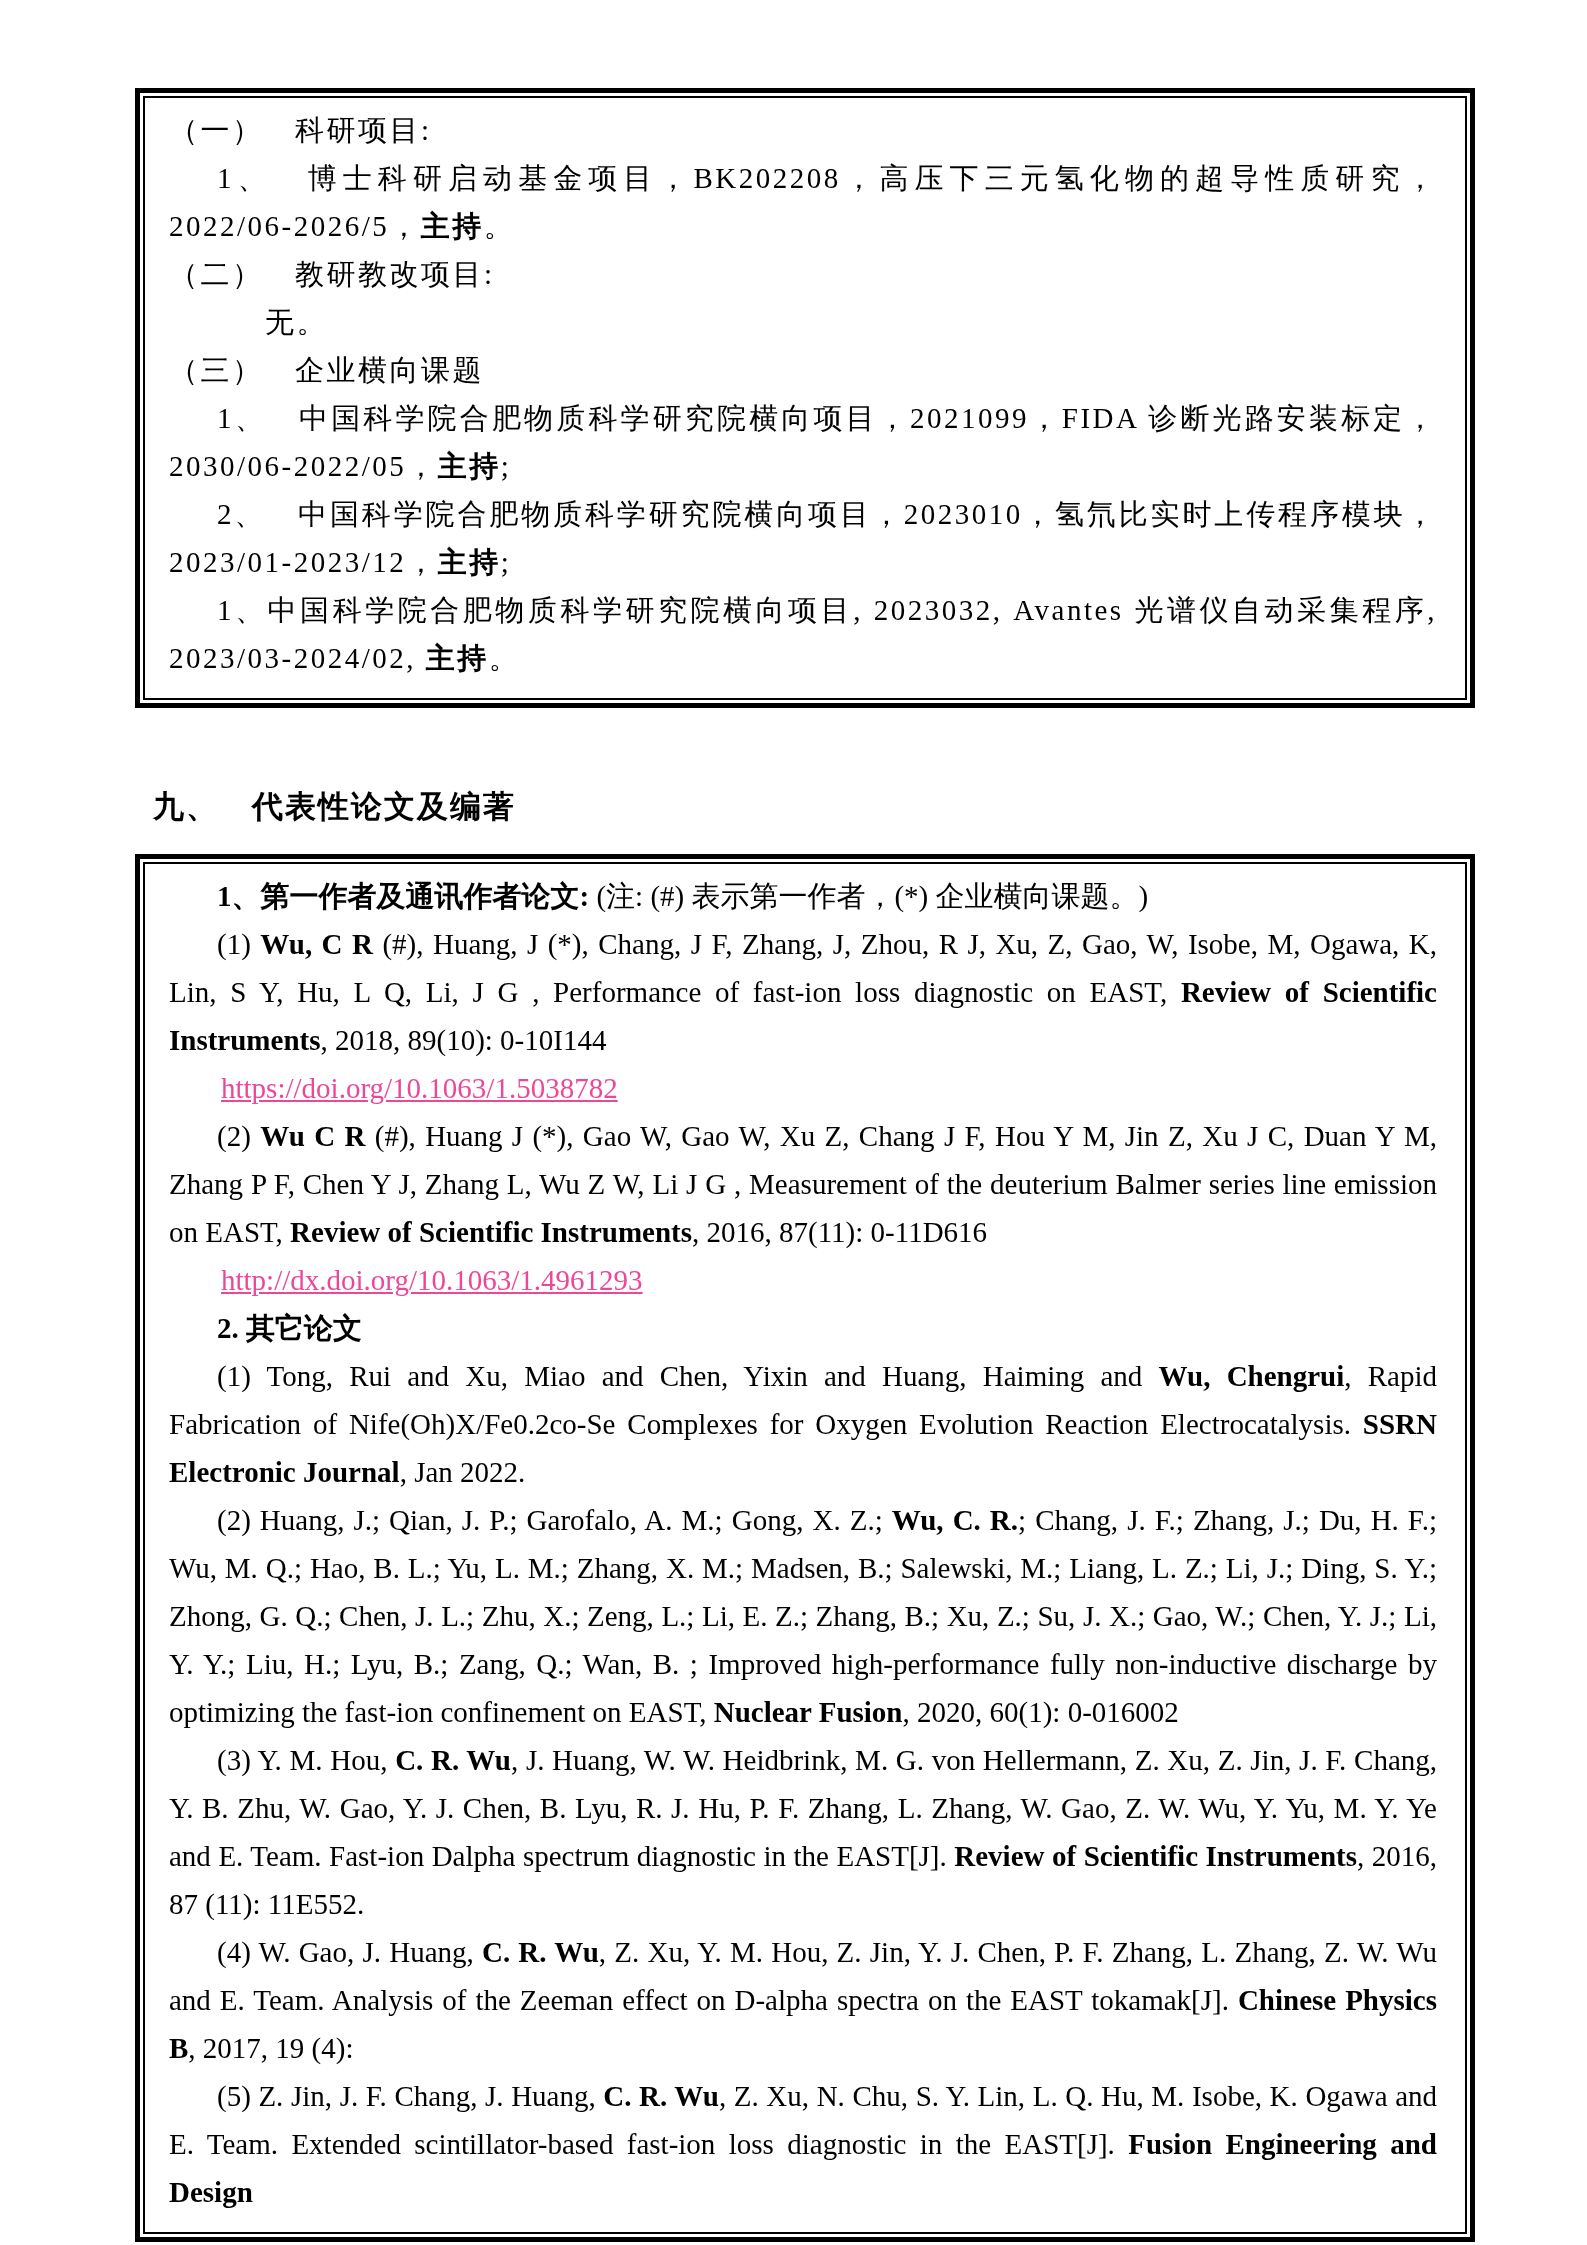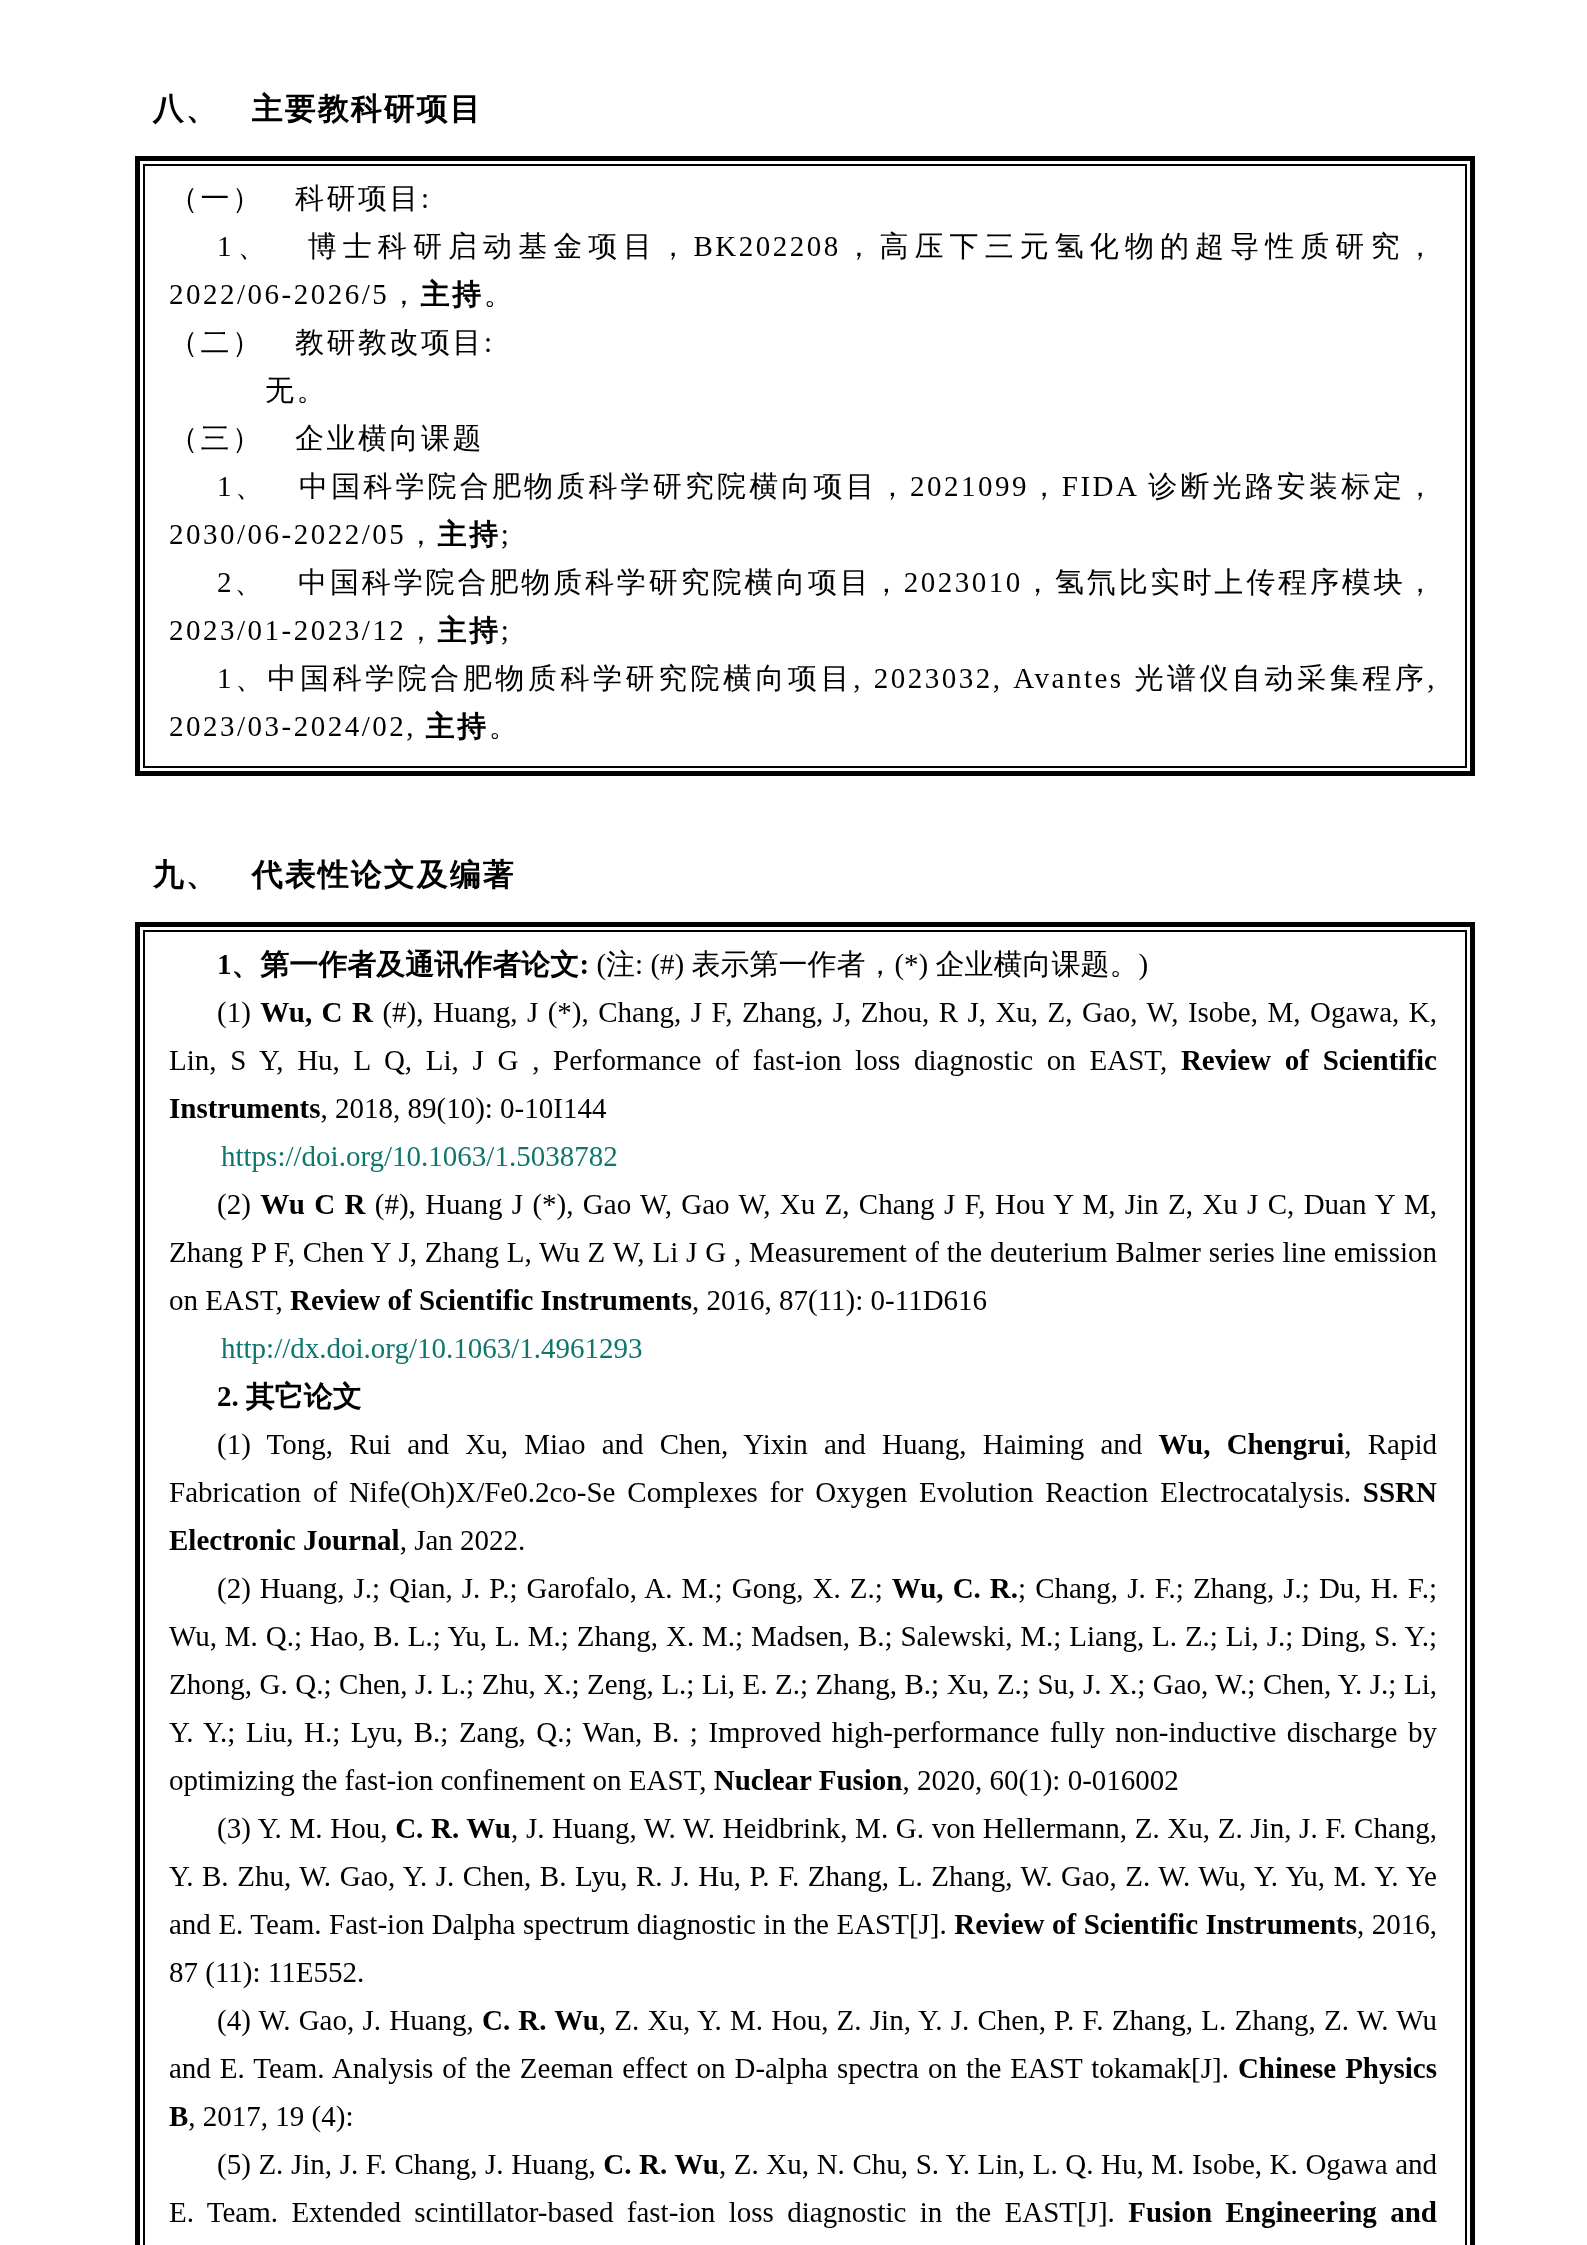--- a/index.html
+++ b/index.html
@@ -44,31 +44,31 @@
   .section-projects .box-inner p {
     letter-spacing: 2.5px;
   }
   .p-flush { text-indent: 0; }
   .p-item  { text-indent: 48px; }
   .p-wu    { text-indent: 96px; }
   .p-ref   { text-indent: 48px; }
   .p-link  { text-indent: 52px; text-align: left; }
   .seg-bold { font-weight: bold; margin-top: 38px; }
   .seg-link {
-    color: #0f766e;
+    color: #ec4899;
+    text-decoration: underline;
     cursor: pointer;
   }
 </style>
 </head>
 <body>
 
 <div class="page">
 
   <section class="section-projects">
-    <h2 class="section-title">八、　主要教科研项目</h2>
     <div class="box">
       <div class="box-inner">
           <p class="para p-flush"><span>（一）　科研项目:</span></p>
           <p class="para p-item"><span>1、　博士科研启动基金项目，BK202208，高压下三元氢化物的超导性质研究，2022/06-2026/5，</span><span class="seg-bold">主持</span><span>。</span></p>
           <p class="para p-flush"><span>（二）　教研教改项目:</span></p>
           <p class="para p-wu"><span>无。</span></p>
           <p class="para p-flush"><span>（三）　企业横向课题</span></p>
           <p class="para p-item"><span>1、　中国科学院合肥物质科学研究院横向项目，2021099，FIDA 诊断光路安装标定，2030/06-2022/05，</span><span class="seg-bold">主持</span><span>;</span></p>
           <p class="para p-item"><span>2、　中国科学院合肥物质科学研究院横向项目，2023010，氢氘比实时上传程序模块，2023/01-2023/12，</span><span class="seg-bold">主持</span><span>;</span></p>
           <p class="para p-item"><span>1、中国科学院合肥物质科学研究院横向项目, 2023032, Avantes 光谱仪自动采集程序, 2023/03-2024/02, </span><span class="seg-bold">主持</span><span>。</span></p>

